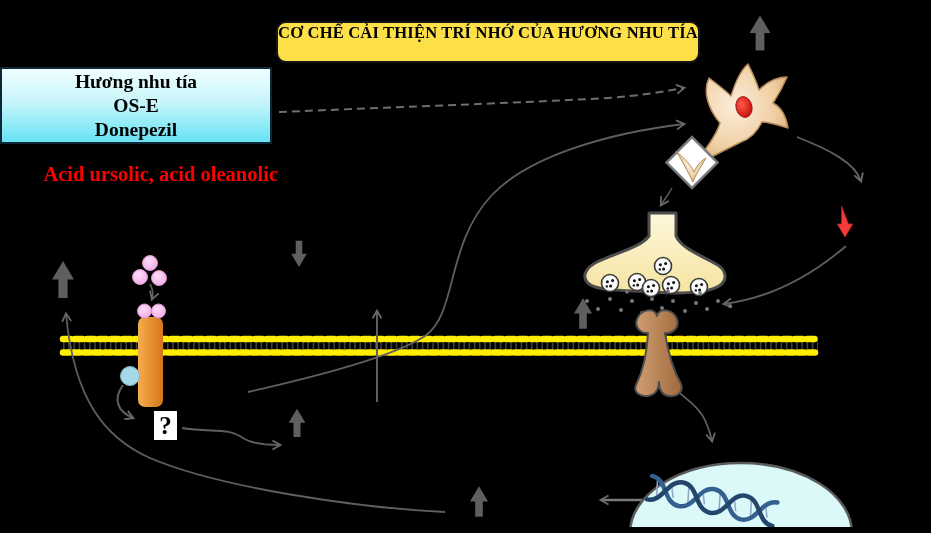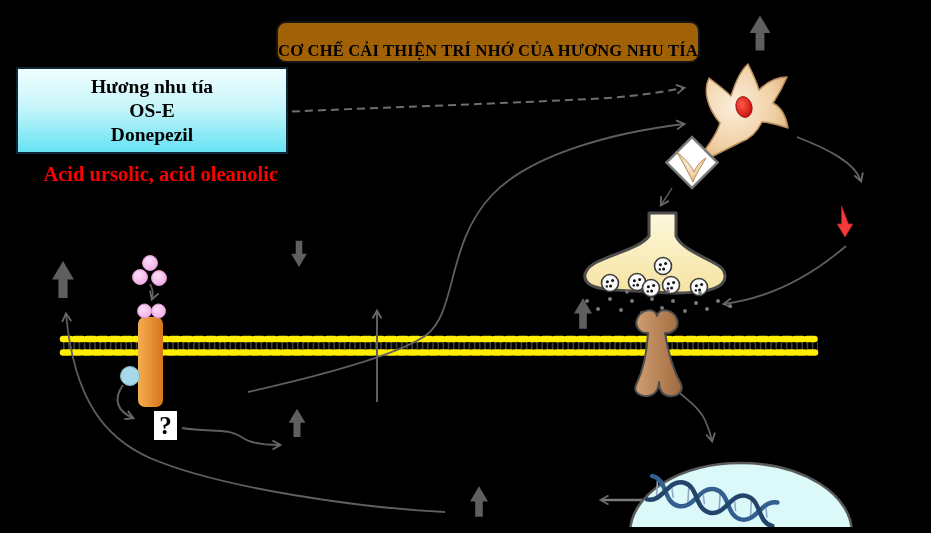--- a/index.html
+++ b/index.html
@@ -3,27 +3,27 @@
 <meta charset="utf-8">
 <style>
   html,body{margin:0;padding:0;background:#000;}
   .stage{
     position:relative;width:931px;height:533px;background:#000;overflow:hidden;
     font-family:"Liberation Serif","DejaVu Serif",serif;
   }
   .stage svg{position:absolute;left:0;top:0;}
   .title-box{
     position:absolute;left:276px;top:21px;width:424px;height:42px;
-    background:#a16207;border:2px solid #161616;border-radius:10px;
-    display:flex;align-items:flex-end;justify-content:center;
+    background:#fde047;border:2px solid #161616;border-radius:10px;
+    display:flex;align-items:flex-start;justify-content:center;
     font-weight:bold;font-size:16.5px;letter-spacing:.2px;color:#000;white-space:nowrap;
     box-sizing:border-box;z-index:3;
   }
   .treat-box{
-    position:absolute;left:16px;top:67px;width:272px;height:87px;
+    position:absolute;left:0;top:67px;width:272px;height:77px;
     border:2.5px solid #0d2736;
     background:linear-gradient(180deg,#f0feff 0%,#c8f5fa 45%,#66e3f4 100%);
     display:flex;flex-direction:column;align-items:center;justify-content:center;
     font-weight:bold;font-size:19.5px;line-height:24px;color:#000;
     box-sizing:border-box;z-index:3;text-align:center;
   }
   .compounds{
     position:absolute;left:10px;top:163px;width:268px;height:26px;
     color:#ff0000;font-weight:bold;font-size:20.5px;text-align:right;z-index:3;
     white-space:nowrap;

